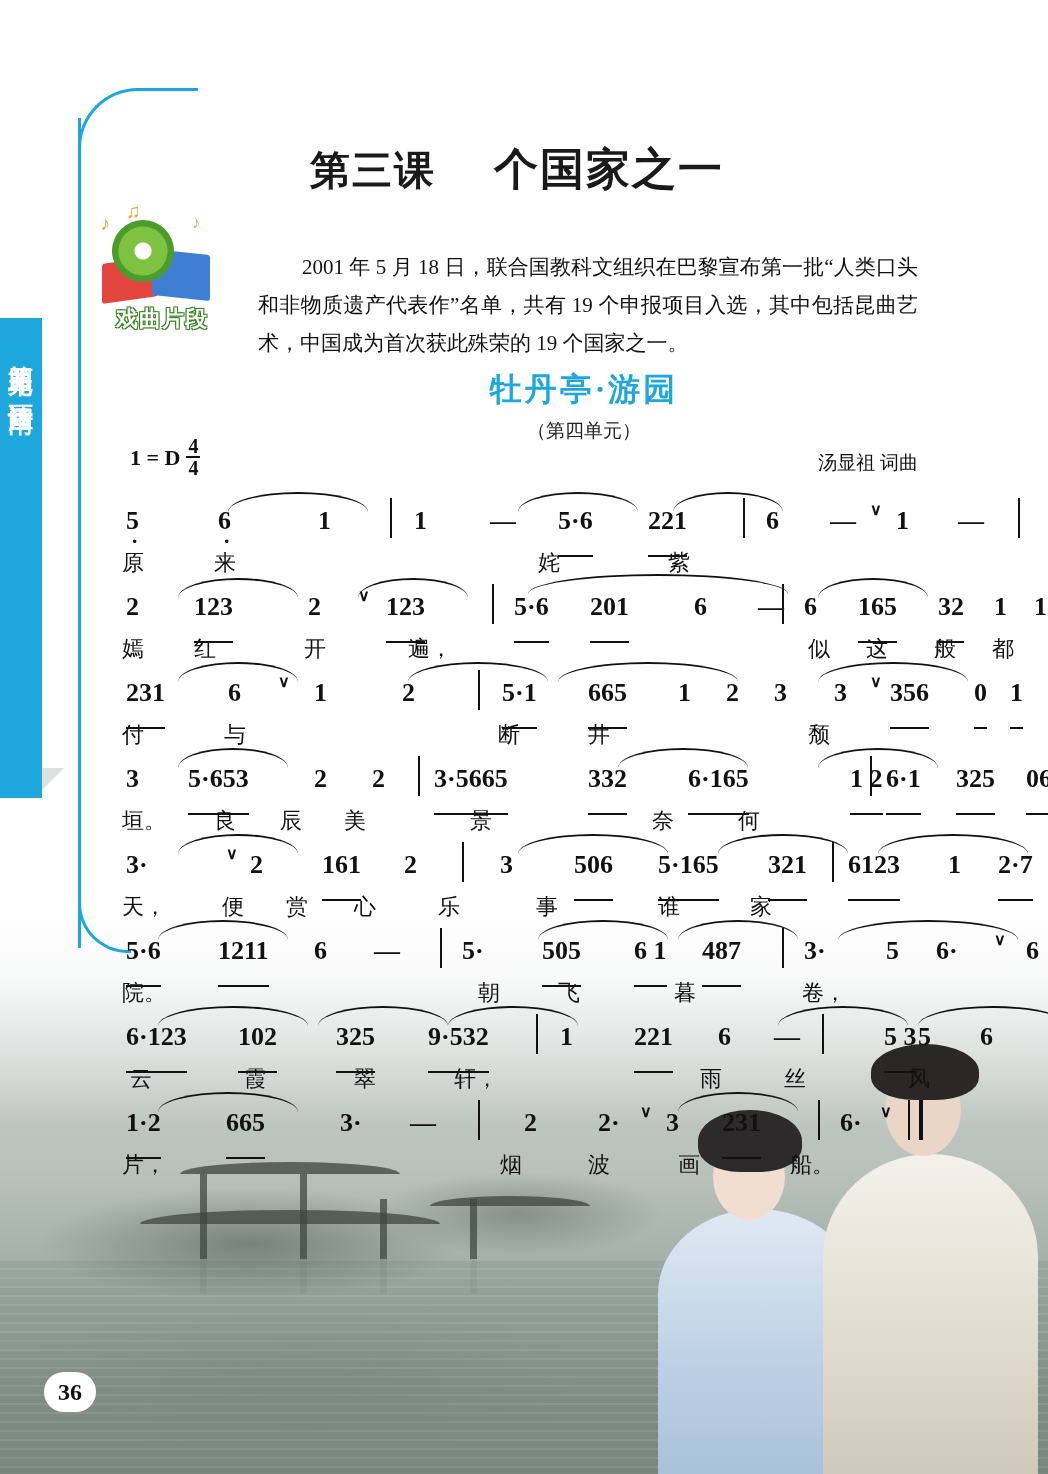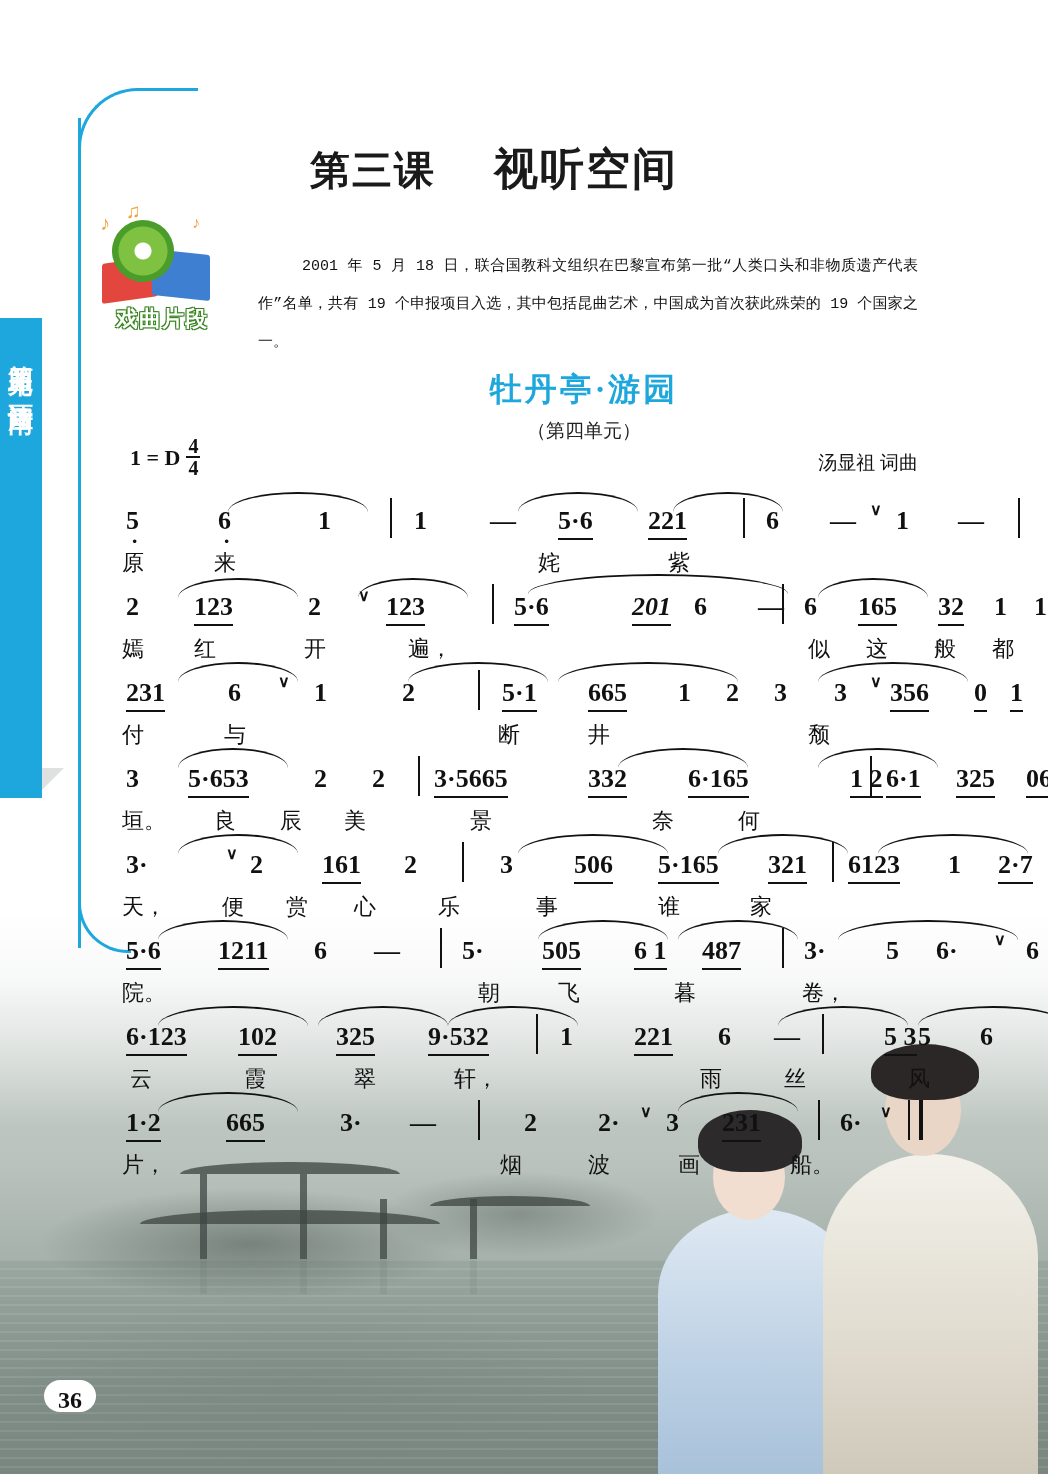--- a/index.html
+++ b/index.html
@@ -107,22 +107,22 @@
   .av-note{position:absolute;color:#f2a33c;font-size:20px;}
   .av-text{
     position:absolute;left:-2px;top:96px;width:136px;text-align:center;
     font-size:22px;font-weight:bold;color:#ffffff;
     text-shadow:0 0 2px #4a9c2b, 1px 1px 0 #2f7a1c, -1px 1px 0 #2f7a1c, 1px -1px 0 #2f7a1c, -1px -1px 0 #2f7a1c;
     letter-spacing:1px;
   }
   
   .intro{
     position:absolute;left:258px;top:248px;width:660px;
-    font-size:15px;line-height:38px;color:#111;text-align:justify;
-    text-indent:44px;font-family:Liberation Mono, monospace;
+    font-size:21px;line-height:38px;color:#111;text-align:justify;
+    text-indent:44px;font-family:Liberation Serif, serif;
   }
   
   .song-title{
     position:absolute;left:0;top:368px;width:1048px;text-align:center;
     padding-left:120px;box-sizing:border-box;
     font-size:32px;font-weight:bold;color:#1ea7dd;letter-spacing:3px;
   }
   .song-sub{
     position:absolute;left:0;top:418px;width:1048px;text-align:center;
     padding-left:120px;box-sizing:border-box;
@@ -150,25 +150,25 @@
   .lyrics{
     position:relative;height:32px;font-size:22px;color:#111;white-space:nowrap;
   }
   .cell{position:absolute;top:6px;}
   .lcell{position:absolute;top:0;}
   .bar{position:absolute;top:-2px;width:2px;height:40px;background:#111;}
   .barend{position:absolute;top:-2px;width:9px;height:40px;
      border-left:2px solid #111;border-right:4px solid #111;}
   .slur{position:absolute;height:18px;border-top:2px solid #111;border-radius:50%/100% 100% 0 0;}
   .vmark{position:absolute;font-size:16px;font-weight:bold;top:0;}
-  .und1{border-bottom:2px solid #111;padding-bottom:2px;}
+  .und1{border-bottom:2px solid #111;padding-bottom:19px;}
   .dotd{position:absolute;font-size:22px;line-height:6px;}
   
   .pagenum{
-    position:absolute;left:44px;bottom:62px;width:52px;height:32px;border-radius:20px;
+    position:absolute;left:44px;bottom:62px;width:52px;height:40px;border-radius:20px;
     background:#ffffff;color:#111;font-size:24px;font-weight:bold;
     text-align:center;line-height:40px;
   }
 </style>
 </head>
 <body>
 
 <div class="scenery">
   <div class="roof r1"></div>
   <div class="roof r2"></div>
@@ -194,21 +194,21 @@
 <div class="sidebar"></div>
 <div class="sidebar-text">第四单元  诗画江南</div>
 <div class="sidebar-corner"></div>
 
 <div class="frame-curve"></div>
 <div class="frame-top" style="left:136px;width:62px;"></div>
 <div class="frame-left"></div>
 <div class="frame-bottom-curve"></div>
 
 <div class="lesson-title">
-  <span>第三课</span><span class="t2">视听空间</span>
+  <span>第三课</span><span class="t2">个国家之一</span>
 </div>
 
 <div class="av-box">
   <div class="av-box-item"></div>
   <div class="av-box-item2"></div>
   <div class="av-disc"></div>
   <div class="av-note" style="left:4px;top:4px;">♪</div>
   <div class="av-note" style="left:30px;top:-8px;">♫</div>
   <div class="av-note" style="left:96px;top:6px;font-size:16px;">♪</div>
   <div class="av-text">戏曲片段</div>
@@ -262,21 +262,21 @@
       <div class="slur" style="left:240px;top:-8px;width:110px;"></div>
       <div class="slur" style="left:410px;top:-12px;width:260px;"></div>
       <div class="slur" style="left:700px;top:-8px;width:110px;"></div>
       <span class="cell" style="left:8px;">2</span>
       <span class="cell und1" style="left:76px;">123</span>
       <span class="cell" style="left:190px;">2</span>
       <span class="vmark" style="left:240px;">∨</span>
       <span class="cell und1" style="left:268px;">123</span>
       <span class="bar" style="left:374px;"></span>
       <span class="cell und1" style="left:396px;">5·6</span>
-      <span class="cell und1" style="left:514px;font-style:italic;">201</span>
+      <span class="cell und1" style="left:472px;">201</span>
       <span class="cell" style="left:576px;">6</span>
       <span class="cell" style="left:640px;">—</span>
       <span class="bar" style="left:664px;"></span>
       <span class="cell" style="left:686px;">6</span>
       <span class="cell und1" style="left:740px;">165</span>
       <span class="cell und1" style="left:820px;">32</span>
       <span class="cell" style="left:876px;">1</span>
       <span class="cell" style="left:916px;">1</span>
     </div>
     <div class="lyrics">

